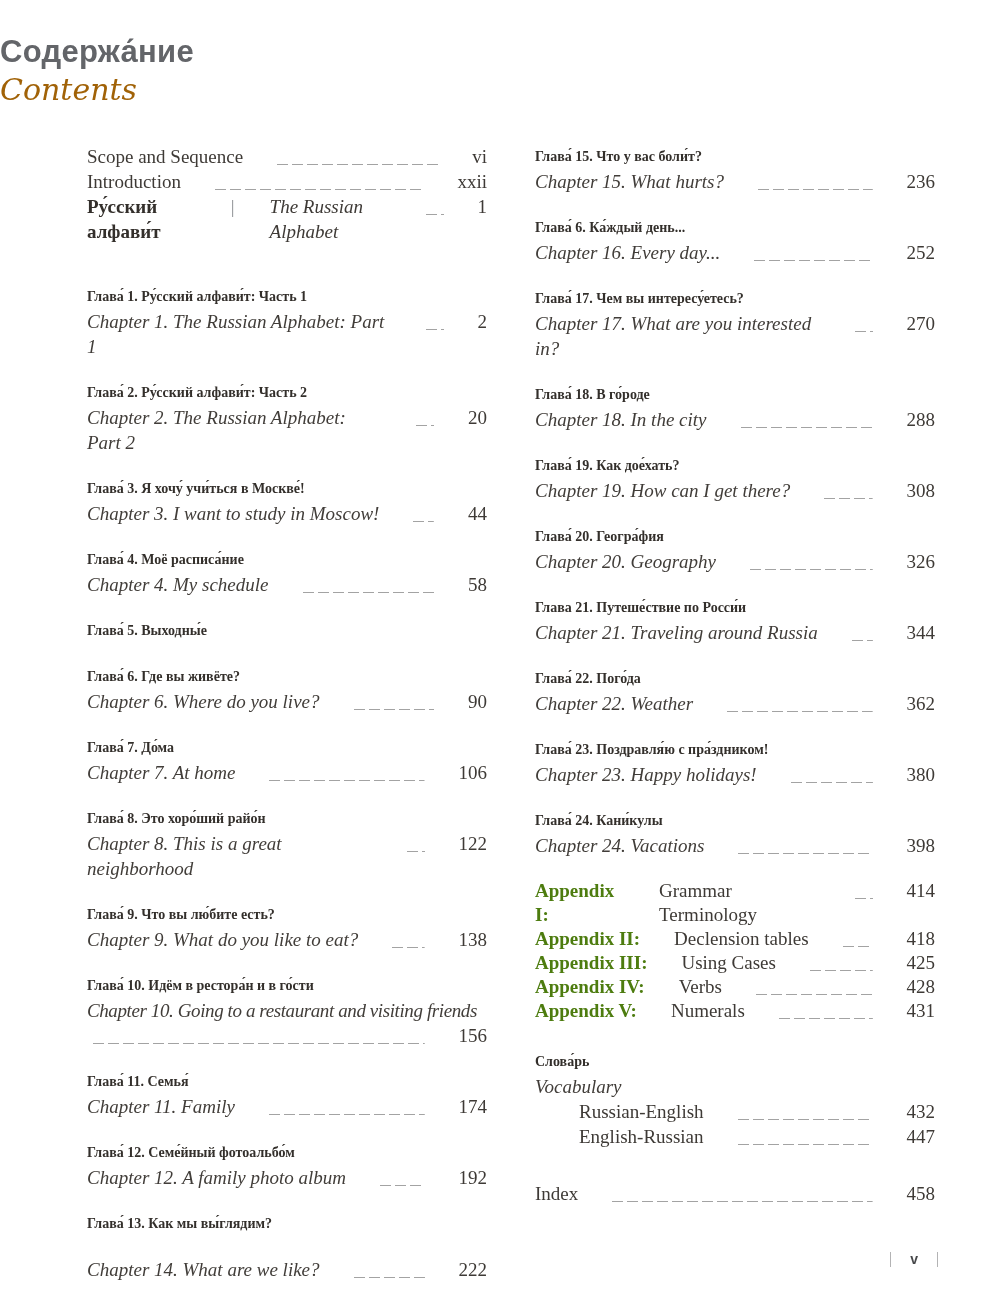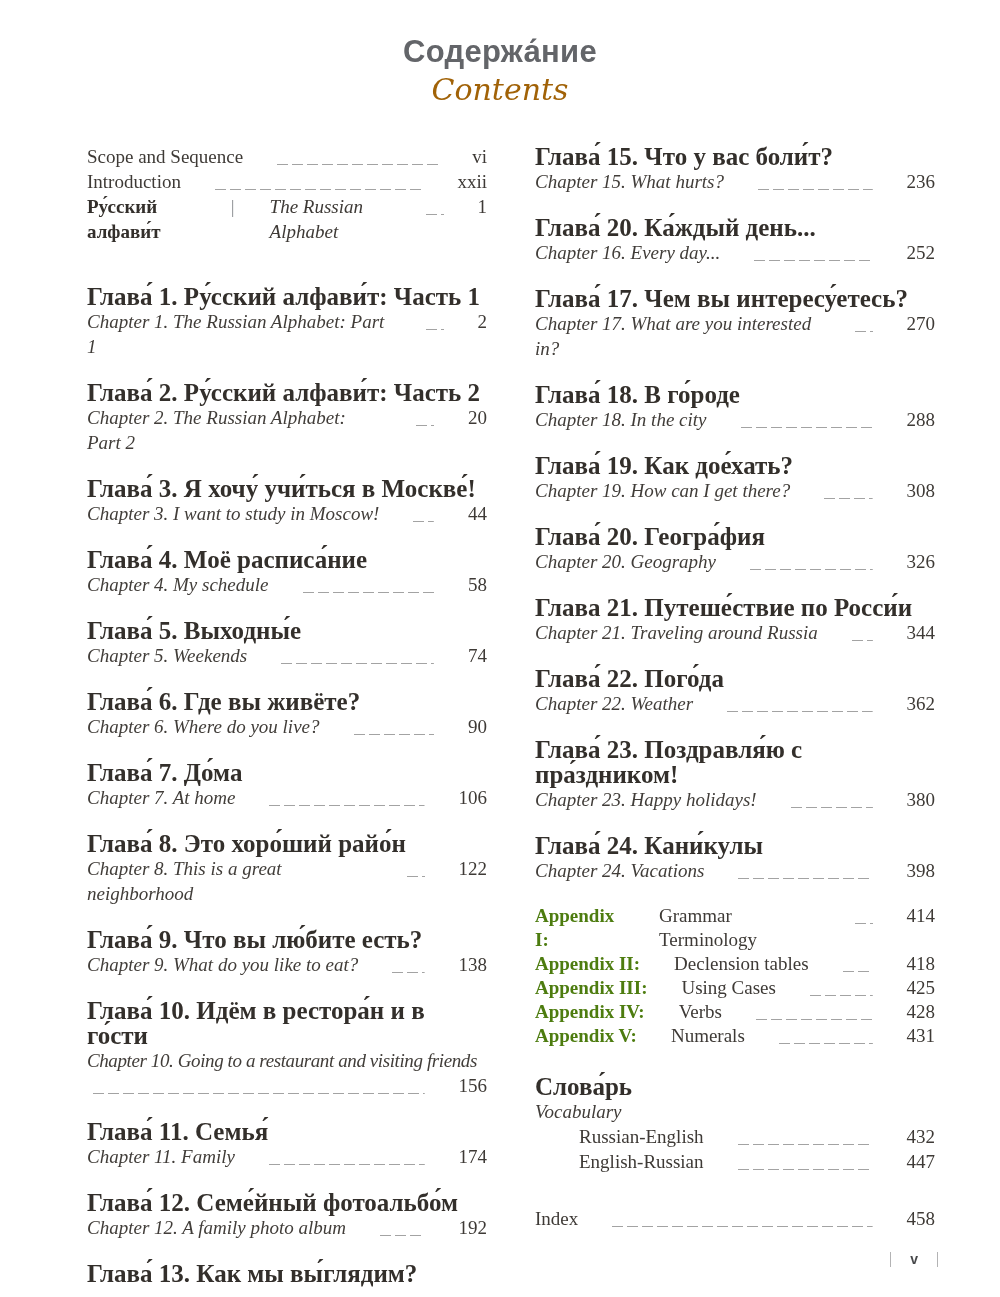--- a/index.html
+++ b/index.html
@@ -5,21 +5,21 @@
   html,body { margin:0; padding:0; background:#e8e8e8; }
   .page {
     position:relative;
     width:1000px; height:1297px;
     background:#ffffff;
     font-family:"Liberation Serif", serif;
     color:#3e3a36;
     overflow:hidden;
     margin:0 auto;
   }
-  .header { text-align:center; padding-top:34px; }
+  .header { padding-top:34px; }
   .title-ru {
     font-family:"Liberation Sans", sans-serif;
     font-weight:700; font-size:31px; line-height:36px;
     color:#636569; letter-spacing:0.3px;
   }
   .title-en {
     font-family:"DejaVu Serif","Liberation Serif",serif;
     font-style:italic; font-size:30px; line-height:36px;
     color:#a16207; margin-top:2px;
   }
@@ -34,21 +34,21 @@
     min-width:18px;
   }
   .pg { white-space:nowrap; }
 
   .front-matter { margin-bottom:40px; }
   .fm-bold { font-weight:700; color:#332f2b; }
   .sep { color:#8d8f92; margin:0 7px; font-weight:400; }
   .it { font-style:italic; }
 
   .chapter { margin-bottom:21px; }
-  .ru { font-weight:700; font-size:25px; line-height:25px; color:#332f2b; }
+  .ru { font-weight:700; font-size:14px; line-height:25px; color:#332f2b; }
   .en-text { font-style:italic; color:#413d39; }
   .nowrap { white-space:nowrap; letter-spacing:-0.4px; }
 
   .appendices { margin-top:14px; }
   .appendices .toc-line { line-height:24px; }
   .app-bold { font-weight:700; color:#4d7c0f; margin-right:6px; }
 
   .vocab { margin-top:26px; }
   .vocab-items { padding-left:44px;text-align:right; }
   .index-line { margin-top:32px; }
@@ -123,25 +123,20 @@
           <div class="chapter">
             <div class="ru">Глава́ 4. Моё расписа́ние</div>
             <div class="toc-line">
               <span class="en-text">Chapter 4. My schedule</span>
               <span class="leader"></span>
               <span class="pg">58</span>
             </div>
           </div>
           <div class="chapter">
             <div class="ru">Глава́ 5. Выходны́е</div>
-            <div class="toc-line">
-              <span class="en-text">Chapter 5. Weekends</span>
-              <span class="leader"></span>
-              <span class="pg">74</span>
-            </div>
           </div>
           <div class="chapter">
             <div class="ru">Глава́ 6. Где вы живёте?</div>
             <div class="toc-line">
               <span class="en-text">Chapter 6. Where do you live?</span>
               <span class="leader"></span>
               <span class="pg">90</span>
             </div>
           </div>
           <div class="chapter">
@@ -211,21 +206,21 @@
       <div id="right-chapters">
           <div class="chapter">
             <div class="ru">Глава́ 15. Что у вас боли́т?</div>
             <div class="toc-line">
               <span class="en-text">Chapter 15. What hurts?</span>
               <span class="leader"></span>
               <span class="pg">236</span>
             </div>
           </div>
           <div class="chapter">
-            <div class="ru">Глава́ 20. Ка́ждый день...</div>
+            <div class="ru">Глава́ 6. Ка́ждый день...</div>
             <div class="toc-line">
               <span class="en-text">Chapter 16. Every day...</span>
               <span class="leader"></span>
               <span class="pg">252</span>
             </div>
           </div>
           <div class="chapter">
             <div class="ru">Глава́ 17. Чем вы интересу́етесь?</div>
             <div class="toc-line">
               <span class="en-text">Chapter 17. What are you interested in?</span>

